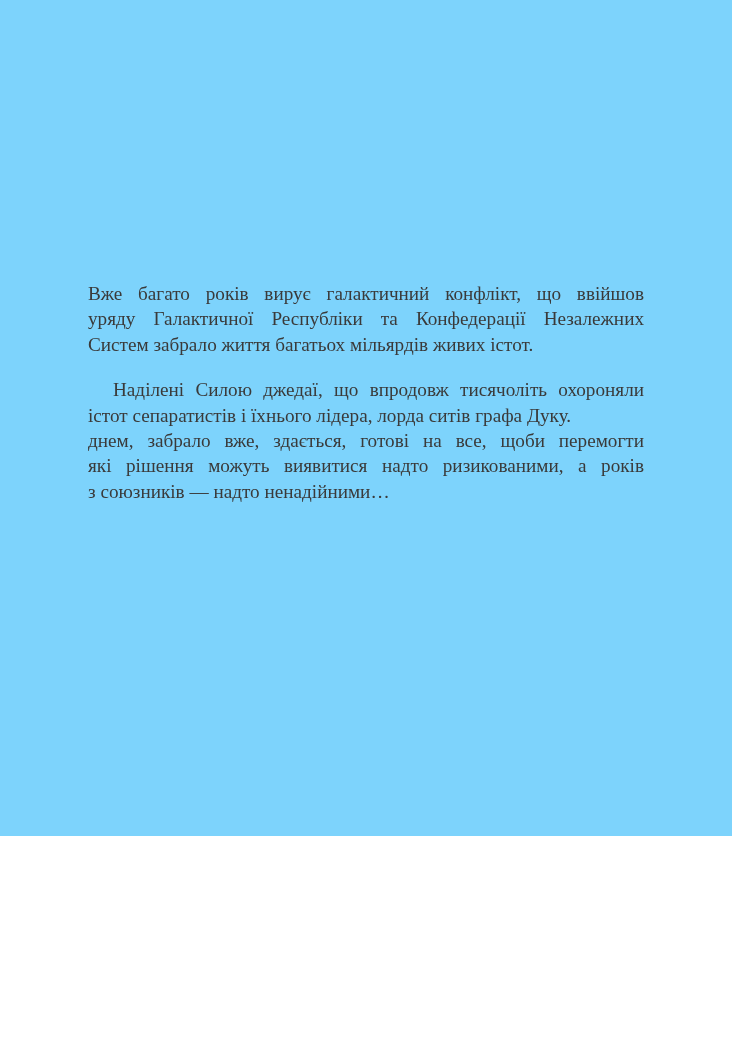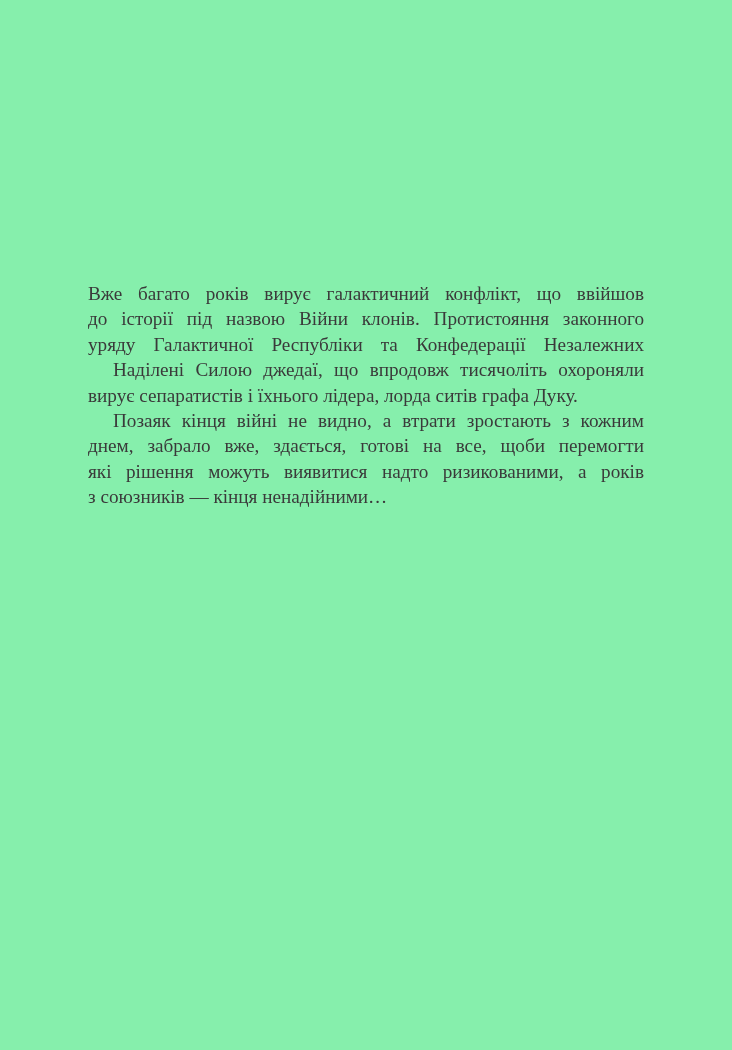--- a/index.html
+++ b/index.html
@@ -11,22 +11,22 @@
       width: 732px;
       height: 1050px;
       position: relative;
       overflow: hidden;
     }
     .page {
       position: absolute;
       left: 0;
       top: 0;
       width: 732px;
-      height: 1050px;
-      background: #86efac;
+      height: 836px;
+      background: #7dd3fc;
     }
     .text-block {
       position: absolute;
       left: 88px;
       top: 281px;
       width: 556px;
       font-family: "Liberation Serif", "DejaVu Serif", serif;
       font-size: 19.2px;
       line-height: 25.4px;
       color: #3a3a3a;
@@ -40,40 +40,40 @@
       white-space: nowrap;
       text-align: justify;
       text-align-last: justify;
       height: 25.4px;
     }
     .line.last {
       text-align-last: left;
     }
     .line.indent {
       padding-left: 25px;
+      margin-top: 20px;
     }
   </style>
 </head>
 <body>
 
 <div class="page">
   <div class="text-block">
 
     <p class="para">
       <span class="line">Вже багато років вирує галактичний конфлікт, що ввійшов</span>
-      <span class="line">до історії під назвою Війни клонів. Протистояння законного</span>
       <span class="line">уряду Галактичної Республіки та Конфедерації Незалежних</span>
+      <span class="line last">Систем забрало життя багатьох мільярдів живих істот.</span>
     </p>
 
     <p class="para">
       <span class="line indent">Наділені Силою джедаї, що впродовж тисячоліть охороняли</span>
-      <span class="line last">вирує сепаратистів і їхнього лідера, лорда ситів графа Дуку.</span>
+      <span class="line last">істот сепаратистів і їхнього лідера, лорда ситів графа Дуку.</span>
     </p>
 
     <p class="para">
-      <span class="line indent">Позаяк кінця війні не видно, а втрати зростають з кожним</span>
       <span class="line">днем, забрало вже, здається, готові на все, щоби перемогти</span>
       <span class="line">які рішення можуть виявитися надто ризикованими, а років</span>
-      <span class="line last">з союзників — кінця ненадійними…</span>
+      <span class="line last">з союзників — надто ненадійними…</span>
     </p>
 
   </div>
 </div>
 
 </body></html>

